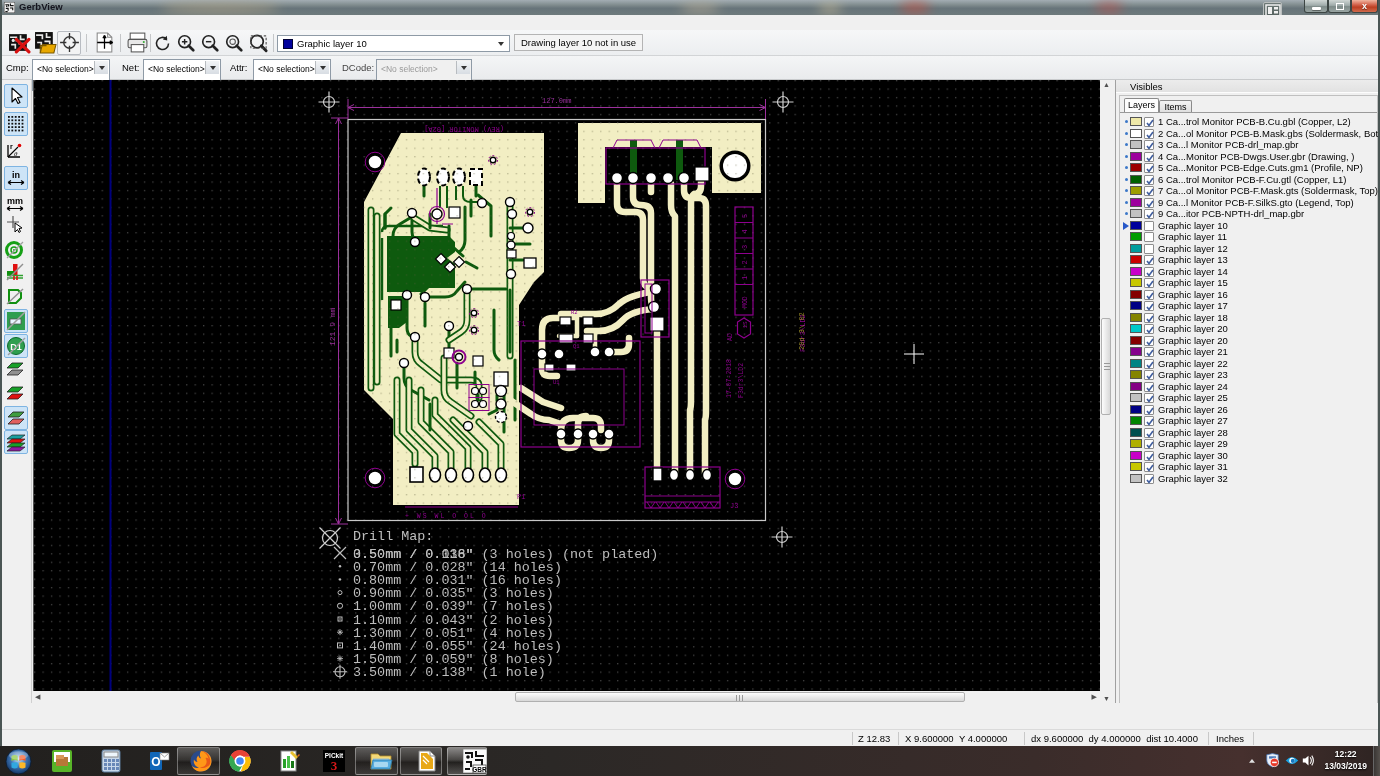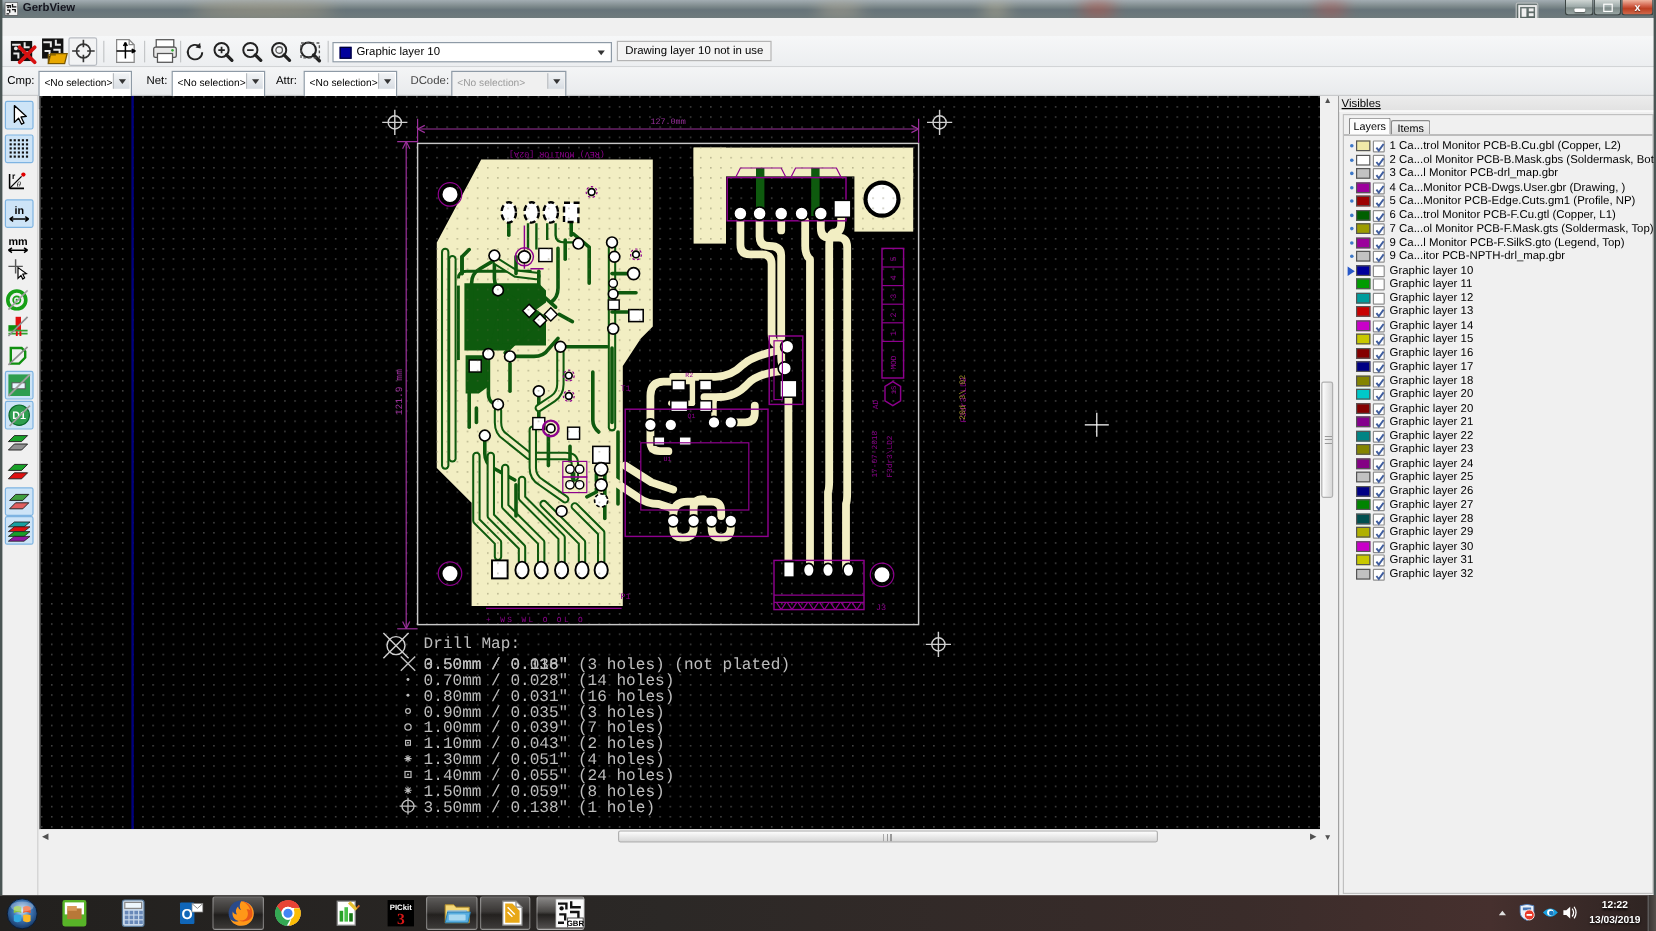--- a/index.html
+++ b/index.html
@@ -67,21 +67,21 @@
 
   
   #hscroll { position:absolute; left:33px; top:691px; width:1066px; height:12px; background:#f0f0f0; }
   #hthumb { position:absolute; left:482px; top:1px; width:450px; height:10px; background:linear-gradient(180deg,#fdfdfd,#d8d8d8); border:1px solid #b0b0b0; border-radius:2px;}
   #vscroll { position:absolute; left:1100px; top:80px; width:13px; height:623px; background:#f0f0f0; }
   #vthumb { position:absolute; left:1px; top:238px; width:10px; height:97px; background:linear-gradient(90deg,#fdfdfd,#d8d8d8); border:1px solid #b0b0b0; border-radius:2px;}
   .sarrow { position:absolute; font-size:7px; color:#505050; }
 
   
   #rightpanel { position:absolute; left:1115px; top:80px; width:265px; height:666px; background:#f0f0f0; border-left:1px solid #a0a0a0; }
-  #vistitle { position:absolute; left:2px; top:1px; font-size:9.5px; color:#000;text-decoration:underline; }#vcaption { position:absolute; left:0; top:0; width:265px; height:13px; background:linear-gradient(180deg,#ececec,#e2e2e2); border-bottom:1px solid #fdfdfd; }#pframe { position:absolute; left:3px; top:15px; width:259px; height:650px; border:1px solid #c0c0c0; background:#f0f0f0; }
+  #vistitle { position:absolute; left:14px; top:1px; font-size:9.5px; color:#000; }#vcaption { position:absolute; left:0; top:0; width:265px; height:13px; background:linear-gradient(180deg,#ececec,#e2e2e2); border-bottom:1px solid #fdfdfd; }#pframe { position:absolute; left:3px; top:15px; width:259px; height:650px; border:1px solid #c0c0c0; background:#f0f0f0; }
   .tab { position:absolute; font-size:9px; padding-top:1px; text-align:center; border:1px solid #8a8a8a; border-bottom:none; border-radius:2px 2px 0 0;}
   #tab1 { left:8px; width:35px; top:18px; height:14px; background:#fdfdfd; z-index:2; }
   #tab2 { left:43px; width:33px; top:19.5px; height:12.5px; background:linear-gradient(180deg,#f4f4f4,#dfdfdf); z-index:1;}
   #tabline { position:absolute; left:4px; top:31.5px; width:257px; height:1px; background:#9a9a9a; }
   #layerlist { position:absolute; left:4px; top:35px; width:256px; height:460px; background:#f0f0f0; }
   .lrow { position:absolute; left:0; height:11.5px; width:256px; }
   .ldot { position:absolute; left:5px; top:4px; width:3px; height:3px; background:#3c78c8; border-radius:50%; }
   .larr { position:absolute; left:3px; top:2px; width:0; height:0; border-top:4px solid transparent; border-bottom:4px solid transparent; border-left:6px solid #2858c8; }
   .lsw { position:absolute; left:10px; top:1px; width:12px; height:9px; border:1px solid #555; }
   .lcb { position:absolute; left:24px; top:1px; width:10px; height:10px; background:#fff; border:1px solid #8e8e8e; border-radius:1px;}
@@ -958,20 +958,33 @@
           <span class="lcb">
             <svg width="10" height="10" viewBox="0 0 10 10">
               <path d="M2 5 L4 7.5 L8 2" stroke="#3f5d9e" stroke-width="1.6" fill="none"></path>
             </svg>
           </span>
           <span class="ltx">Graphic layer 32</span>
         </div>
     </div>
   </div>
 
+  <div id="statusarea">
+    <div id="statusbar">
+      <i style="left:852px"></i>
+        <span style="left:858px">Z 12.83</span>
+      <i style="left:898px"></i>
+        <span style="left:905px">X 9.600000&nbsp;&nbsp;Y 4.000000</span>
+      <i style="left:1024px"></i>
+        <span style="left:1031px">dx 9.600000&nbsp;&nbsp;dy 4.000000&nbsp;&nbsp;dist 10.4000</span>
+      <i style="left:1208px"></i>
+        <span style="left:1216px">Inches</span>
+      <i style="left:1253px"></i>
+    </div>
+  </div>
 
   <div id="taskbar">
     <svg class="tico" style="left:5px;top:2px;width:27px;height:27px" viewBox="0 0 27 27">
 <defs>
           <radialGradient id="orb" cx="50%" cy="40%" r="62%">
             <stop offset="0%" stop-color="#cfe6f8"></stop>
             <stop offset="50%" stop-color="#3c74b4"></stop>
             <stop offset="100%" stop-color="#12325e"></stop>
           </radialGradient>
         </defs>

